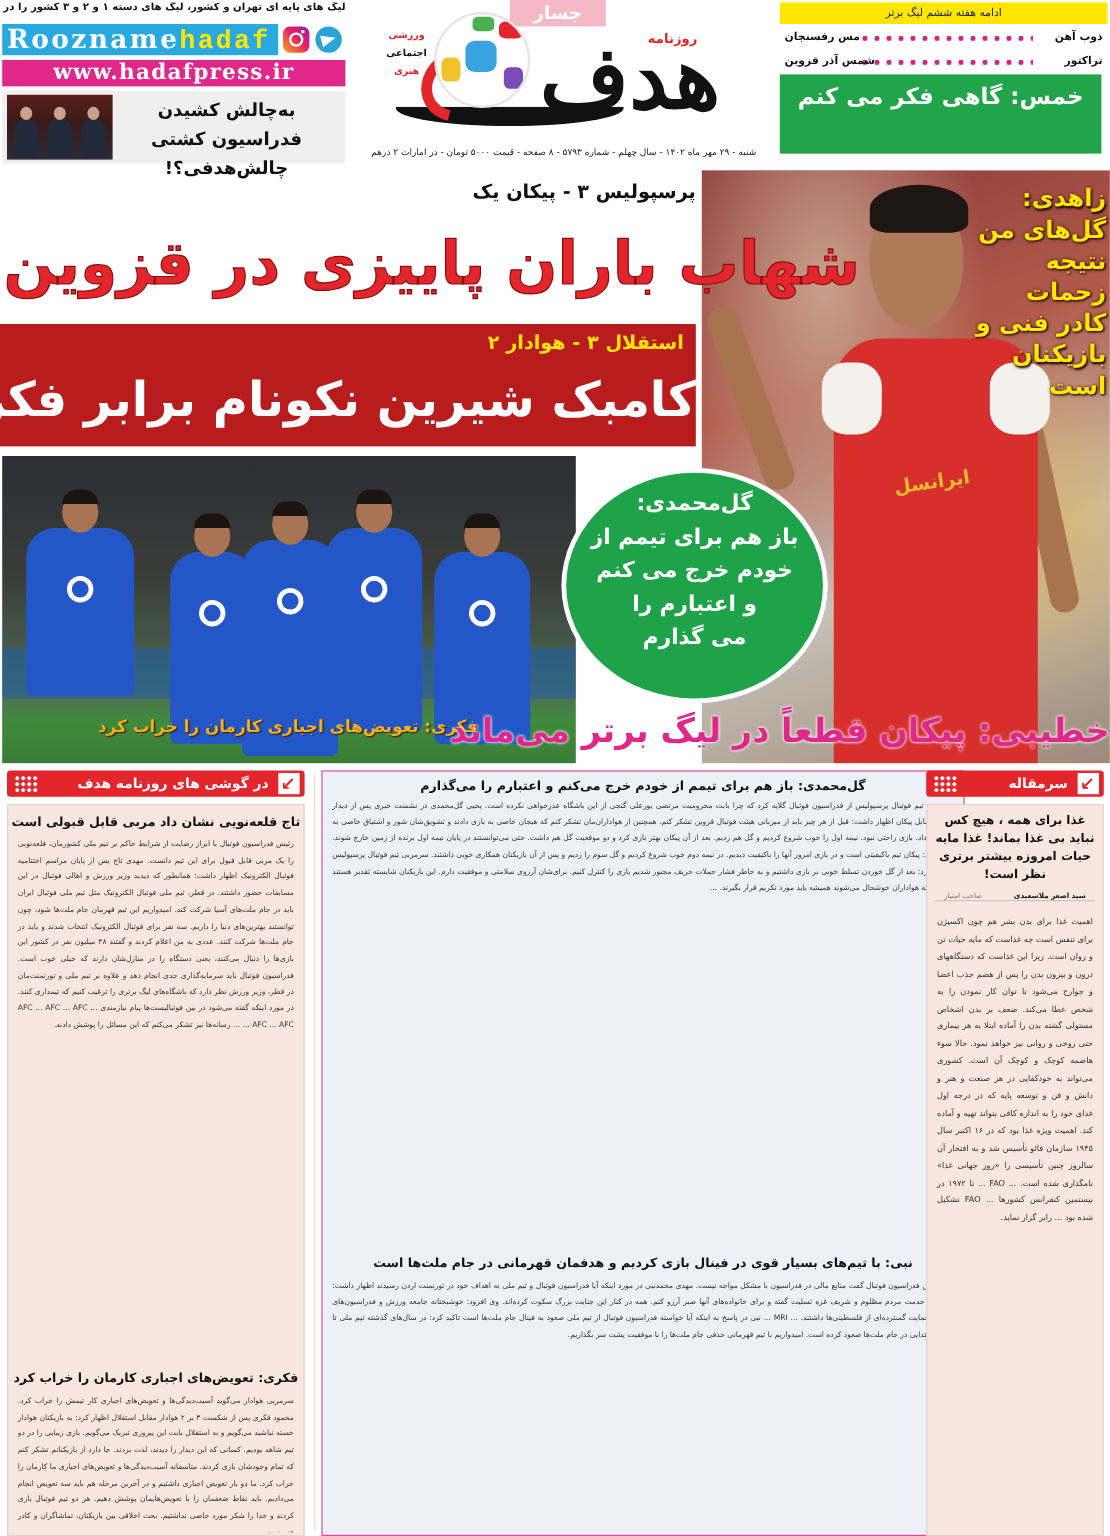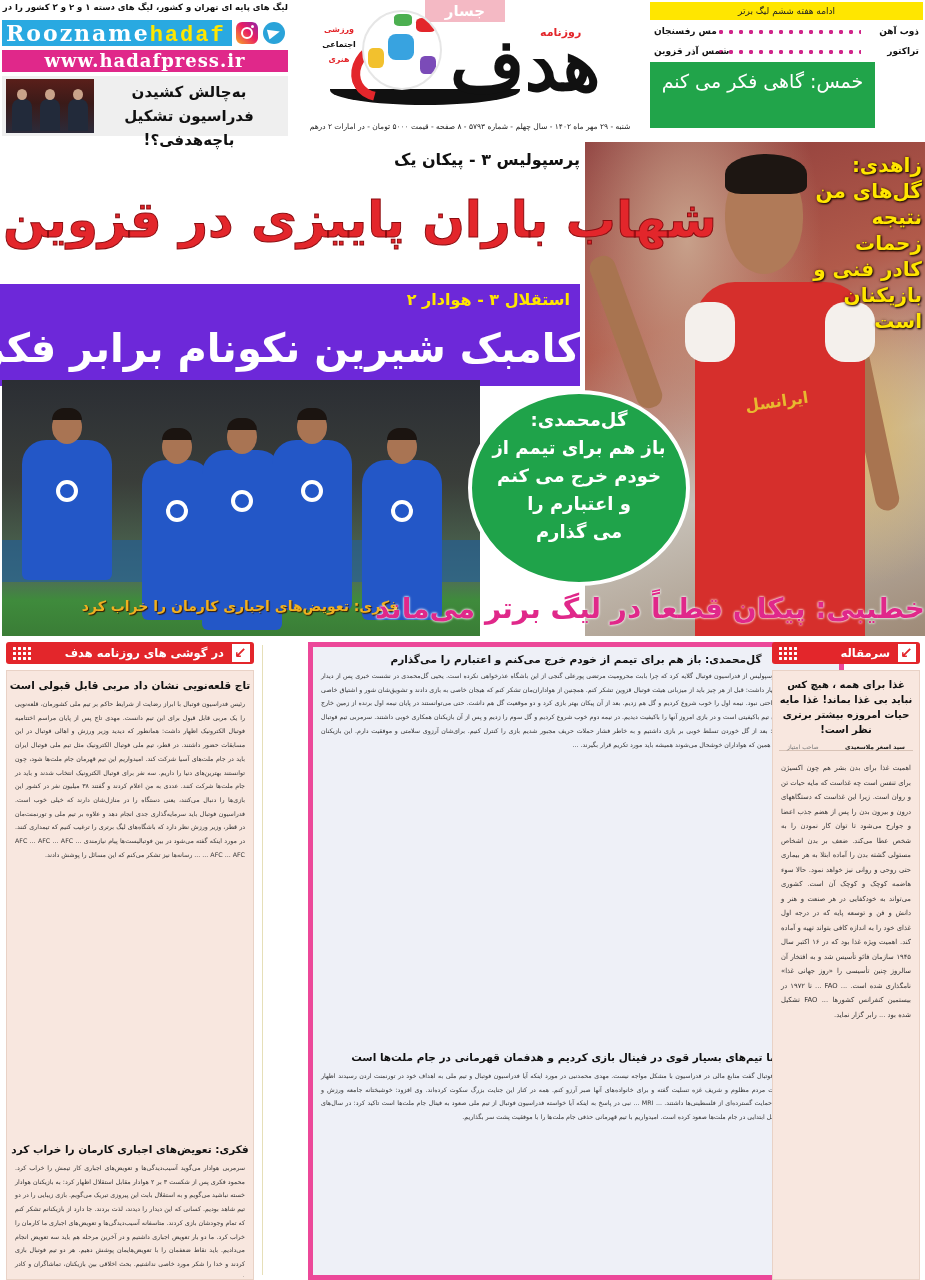--- a/index.html
+++ b/index.html
@@ -40,40 +40,40 @@
   .logo-tags .t3 { color: #e3262b; }
   .dateline { position: absolute; left: 0; top: 122px; width: 340px; text-align: center; font-size: 7.5px; color: #222; white-space: nowrap; }
 
   
   .fixtures { left: 650px; top: 2px; width: 273px; height: 136px; }
   .fixtures-head { position: absolute; left: 0; top: 0; width: 273px; height: 18px; background: #ffe600; font-size: 9px; font-weight: normal; text-align: center; line-height: 18px; color: #222; }
   .fixture-row { position: absolute; left: 0; width: 273px; height: 18px; font-size: 9px; font-weight: bold; line-height: 18px; color: #111; }
   .fixture-row .home { position: absolute; right: 4px; }
   .fixture-row .away { position: absolute; left: 4px; }
   .fixture-row .dots { position: absolute; left: 66px; right: 62px; top: 8px; height: 4px; background-image: radial-gradient(circle, #d0268a 2px, transparent 2.3px); background-size: 10px 4px; }
-  .khams-box { position: absolute; left: 0; top: 60px; width: 225px; height: 66px; background: #21a44a; color: #fff; font-size: 19px; font-weight: normal; line-height: 28px; text-align: center; padding-top: 5px; }
+  .khams-box { position: absolute; left: 0; top: 60px; width: 268px; height: 66px; background: #21a44a; color: #fff; font-size: 19px; font-weight: bold; line-height: 28px; text-align: center; padding-top: 5px; }
 
   
   .hero-photo { left: 585px; top: 142px; width: 340px; height: 494px; overflow: hidden;
     background: radial-gradient(ellipse at 30% 20%, #c7a08a 0%, transparent 40%), radial-gradient(ellipse at 80% 60%, #d7b46c 0%, transparent 35%), linear-gradient(160deg,#8b3a3a 0%,#b15a4a 35%,#c7c1b8 65%,#9e8a77 100%); }
   .player-head { position: absolute; left: 140px; top: 22px; width: 78px; height: 110px; background: #b07a58; border-radius: 45% 45% 50% 50%; }
   .player-hair { position: absolute; left: 140px; top: 12px; width: 82px; height: 40px; background: #1d1612; border-radius: 50% 50% 20% 20%; }
   .player-body { position: absolute; left: 110px; top: 140px; width: 170px; height: 354px; background: #d62f2c; border-radius: 40px 40px 0 0; }
   .player-sleeve-l { position: absolute; left: 100px; top: 160px; width: 50px; height: 60px; background: #f4f0ec; border-radius: 20px; }
   .player-sleeve-r { position: absolute; left: 240px; top: 160px; width: 50px; height: 60px; background: #f4f0ec; border-radius: 20px; }
   .player-arm-l { position: absolute; left: 28px; top: 110px; width: 26px; height: 160px; background: #a87450; border-radius: 12px; transform: rotate(-20deg); }
   .player-arm-r { position: absolute; left: 275px; top: 200px; width: 24px; height: 170px; background: #a87450; border-radius: 12px; transform: rotate(-12deg); }
   .sponsor-text { position: absolute; left: 160px; top: 250px; font-size: 16px; font-weight: bold; color: #e8b92f; transform: rotate(-8deg); }
 
   .zahedi-quote { left: 800px; top: 152px; width: 122px; font-size: 20px; font-weight: bold; line-height: 26px; color: #ffe600; text-align: right; text-shadow: 0 0 3px #4a1a00, 1px 1px 2px #000; }
 
   
   .kicker-persepolis { left: 100px; top: 150px; width: 480px; text-align: right; font-size: 16px; font-weight: bold; color: #111; }
   .main-headline { left: 0; top: 180px; width: 720px; text-align: center; font-size: 50px; font-weight: bold; line-height: 80px; color: #e3262b; -webkit-text-stroke: 1px #8a0c10; white-space: nowrap; letter-spacing: -1px; }
-  .blue-banner { left: 0; top: 270px; width: 580px; height: 102px; background: #6d28d9; margin-top: 14px; }
+  .blue-banner { left: 0; top: 270px; width: 580px; height: 102px; background: #b91c1c; }
   .blue-kicker { position: absolute; right: 10px; top: 6px; font-size: 16px; font-weight: bold; color: #ffe600; }
   .blue-headline { position: absolute; left: 0; top: 34px; width: 580px; text-align: center; font-size: 40px; font-weight: bold; color: #fff; line-height: 60px; white-space: nowrap; }
 
   
   .esteghlal-photo { left: 2px; top: 380px; width: 478px; height: 256px; overflow: hidden;
     background: linear-gradient(180deg,#2b2e34 0%,#3a3e3a 40%,#4f6f55 78%,#3f8b3c 86%,#3a7d36 100%); }
   .esteghlal-photo .ad-board { position: absolute; left: 0; top: 160px; width: 478px; height: 42px; background: #1f5fa0; opacity: .6; }
   .esteghlal-photo .pl { position: absolute; background: #2357c7; border-radius: 24px 24px 6px 6px; }
   .esteghlal-photo .pl .hd { position: absolute; left: 50%; top: -30px; width: 30px; height: 34px; margin-left: -15px; border-radius: 50%; background: #a97453; }
   .esteghlal-photo .pl .hd::before { content: ""; position: absolute; left: 0; top: -2px; width: 30px; height: 12px; border-radius: 14px 14px 0 0; background: #1b1410; }
@@ -89,21 +89,21 @@
   .section-tab { position: absolute; height: 22px; background: #e3262b; border-radius: 3px; color: #fff; font-size: 11.5px; font-weight: bold; line-height: 22px; }
   .section-tab .grid-icon { position: absolute; left: 6px; top: 4px; width: 20px; height: 14px; background-image: radial-gradient(circle, #fff 1.4px, transparent 1.6px); background-size: 5px 5px; }
   .section-tab .arrow-icon { position: absolute; right: 4px; top: 2px; width: 18px; height: 18px; background: #fff; clip-path: polygon(0 0, 100% 0, 100% 100%, 0 100%); }
   .section-tab .arrow-icon::before { content: "↙"; position: absolute; left: 2px; top: -2px; font-size: 15px; color: #e3262b; font-weight: bold; }
   .section-tab .label { position: absolute; right: 30px; top: 0; }
 
   .col-left { left: 4px; top: 640px; width: 252px; height: 640px; }
   .col-left .box { position: absolute; left: 2px; top: 30px; width: 248px; height: 610px; background: #f8e7df; border: 1px solid #e9d2c6; }
   .col-right { left: 770px; top: 640px; width: 152px; height: 640px; }
   .col-right .box { position: absolute; left: 2px; top: 30px; width: 148px; height: 610px; background: #f8e7df; border: 1px solid #e9d2c6; }
-  .col-mid { left: 268px; top: 642px; width: 536px; height: 638px; background: #eef0f7; border: 5px solid #ec4899; margin-left: 40px; }
+  .col-mid { left: 268px; top: 642px; width: 536px; height: 638px; background: #eef0f7; border: 1px solid #ec4899; }
 
   .art-title { font-size: 10.5px; font-weight: bold; text-align: center; color: #111; line-height: 16px; }
   .body-text { font-size: 6.3px; line-height: 13.7px; text-align: justify; color: #333; }
 
   .vr { position: absolute; top: 645px; width: 1px; height: 630px; background: #e6dfb8; }
 </style>
 </head>
 <body>
 
 <div class="abs promo-top">
@@ -113,21 +113,21 @@
   <div class="icon-telegram"></div>
   <div class="promo-url">www.hadafpress.ir</div>
   <div class="promo-kushti">
     <div class="kushti-photo">
       <div class="p" style="left:6px"></div>
       <div class="p" style="left:34px"></div>
       <div class="p" style="left:62px"></div>
     </div>
     <div class="kushti-title">
       <div>به‌چالش کشیدن</div>
-      <div>فدراسیون تشکیل باچه‌هدفی؟!</div>
+      <div>فدراسیون کشتی چالش‌هدفی؟!</div>
     </div>
   </div>
 </div>
 
 <div class="abs masthead">
   <div class="jesar-tab">جسار</div>
   <div class="logo-swoosh"></div>
   <div class="logo-red-swoosh"></div>
   <div class="logo-ball">
     <div class="patch" style="left:24px;top:22px;width:26px;height:26px;background:#38a3e0;"></div>

